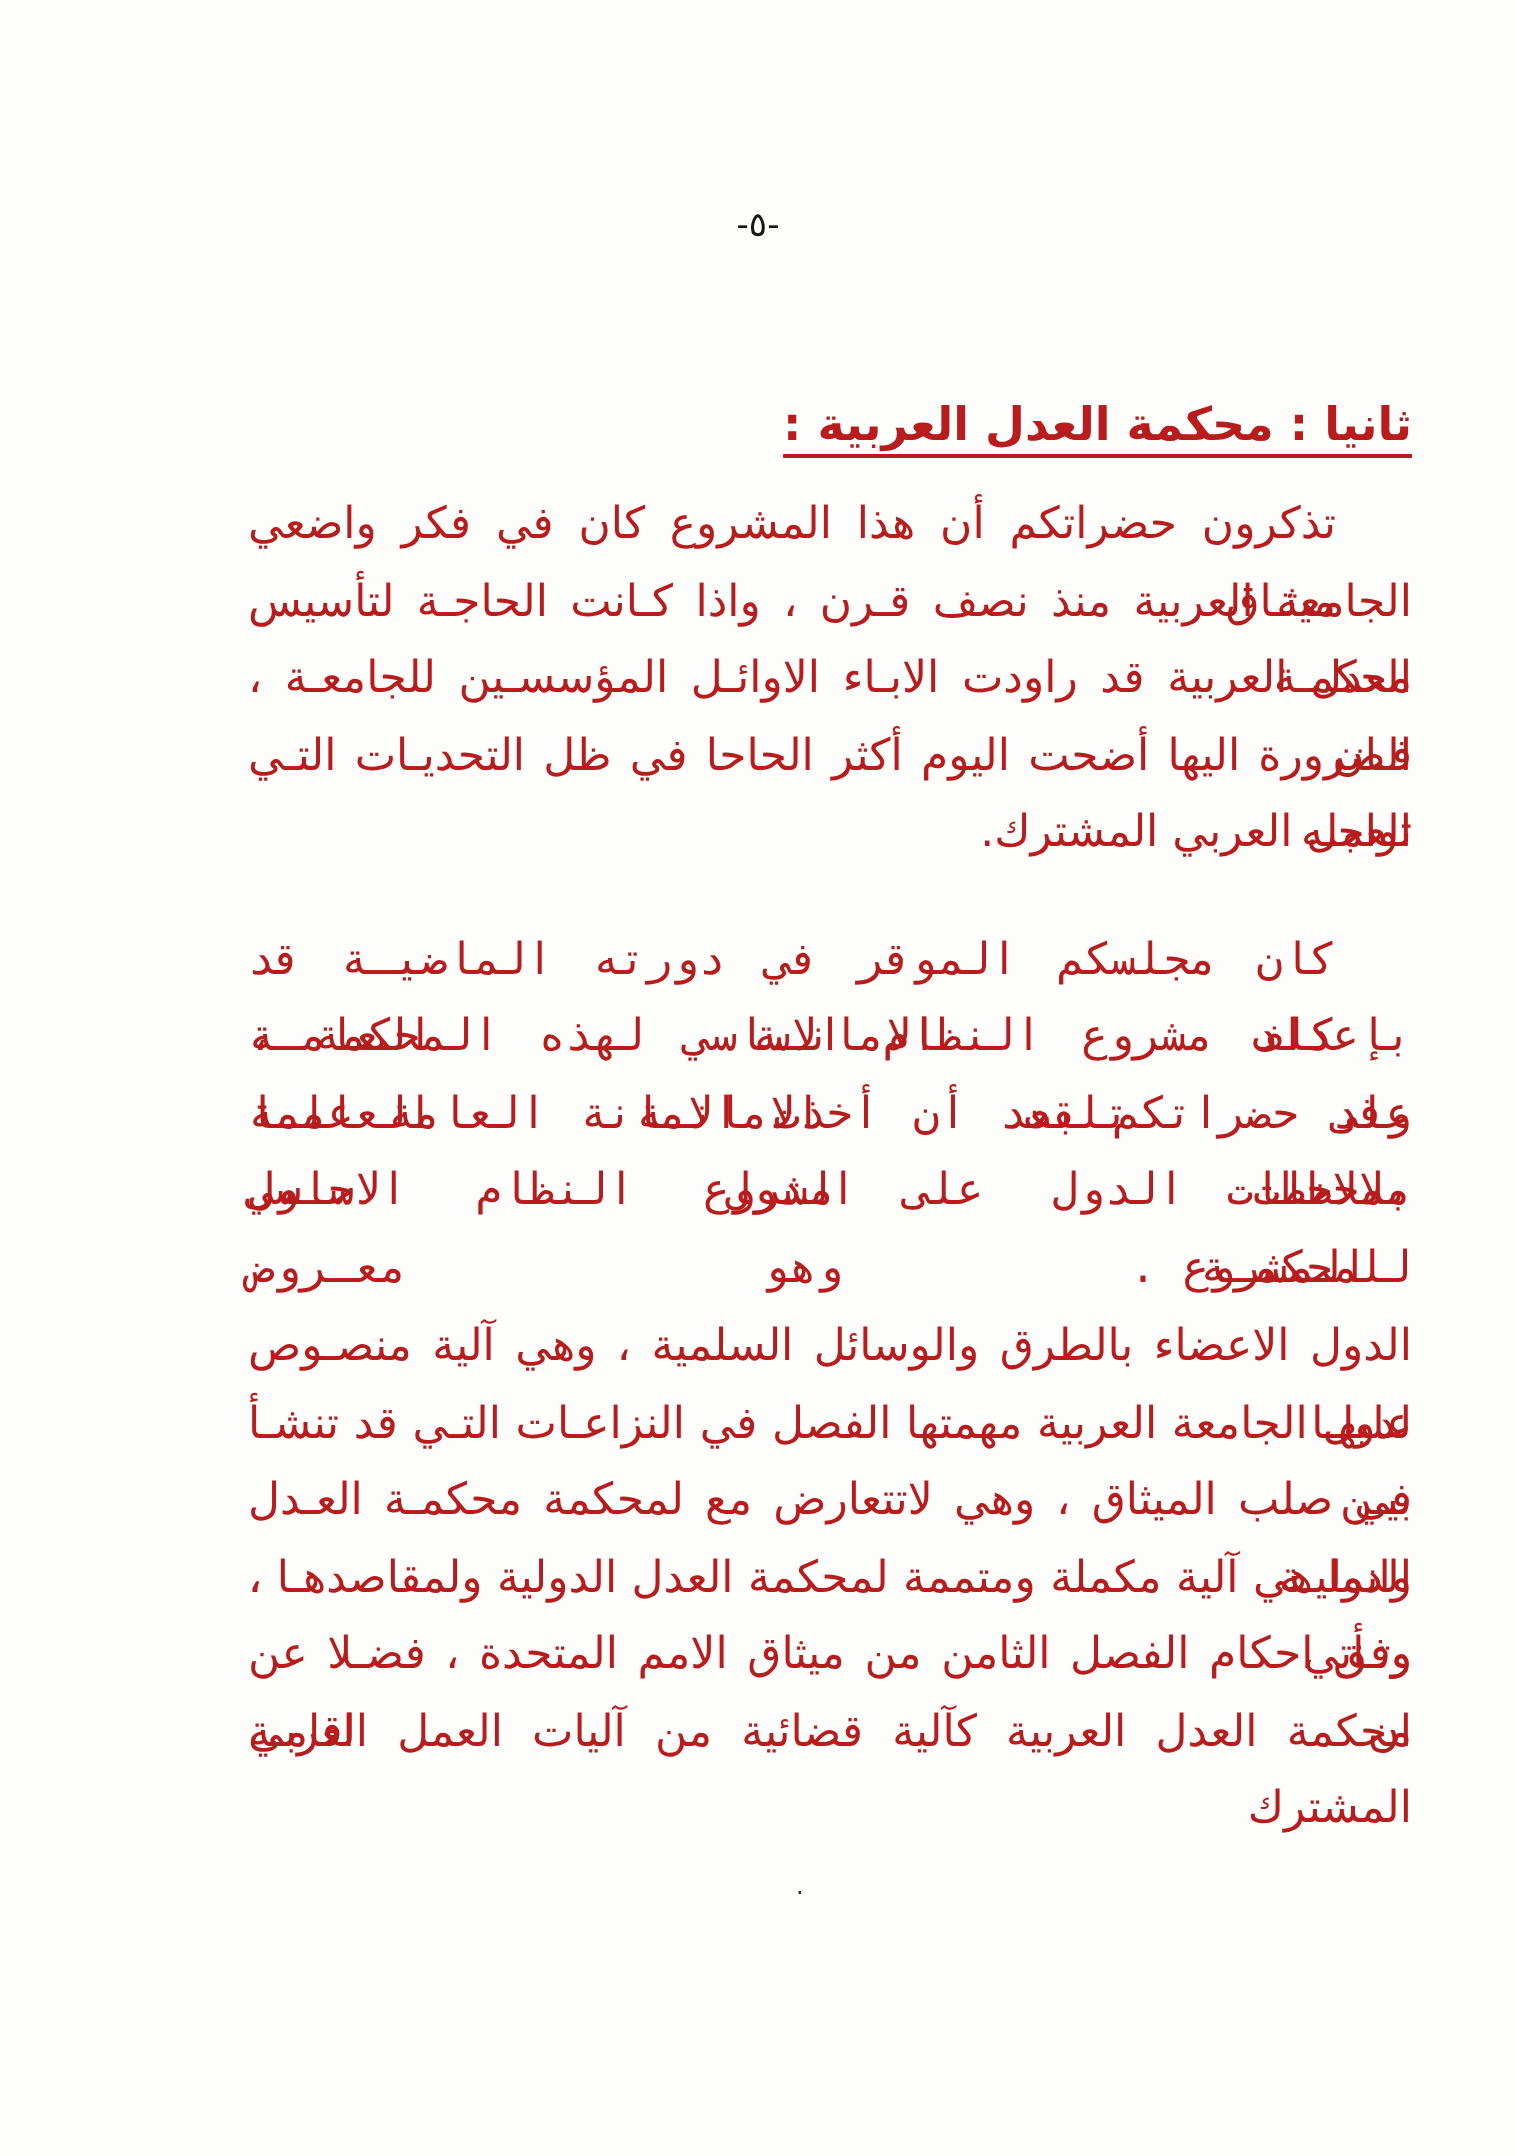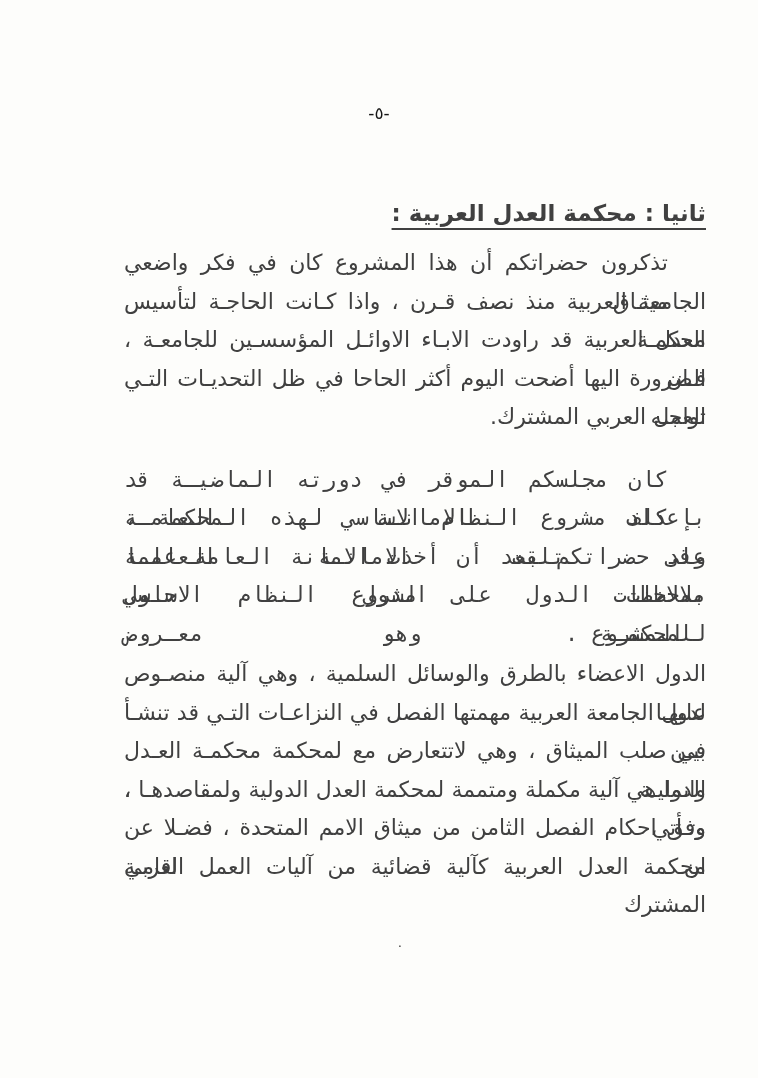--- a/index.html
+++ b/index.html
@@ -32,21 +32,21 @@
     direction: rtl;
   }
   .content {
     position: absolute;
     top: 196px;
     right: 52px;
     width: 582px;
     direction: rtl;
     font-size: 22px;
     line-height: 38.5px;
-    color: #404040;
+    color: #b91c1c;
   }
   .heading {
     margin: 0 0 14px 0;
     font-size: 23px;
     font-weight: bold;
     text-align: right;
     line-height: 34px;
   }
   .heading-text {
     text-decoration: underline;

